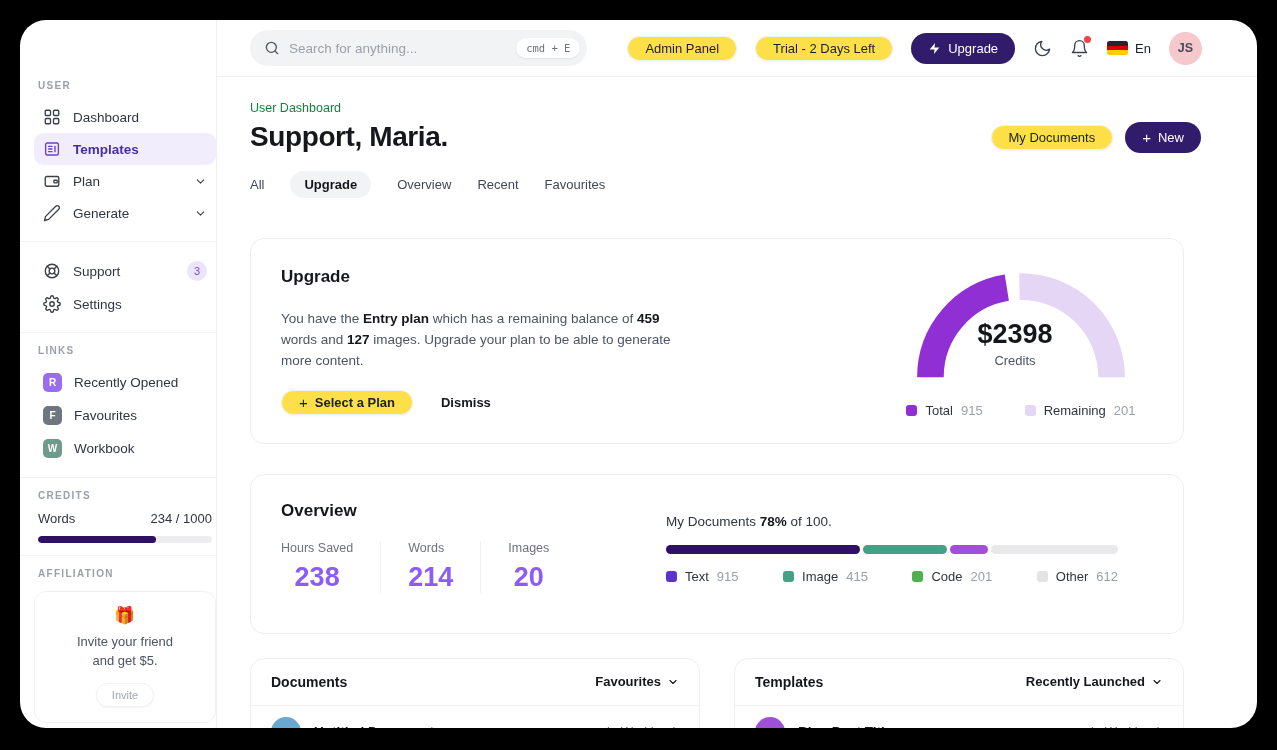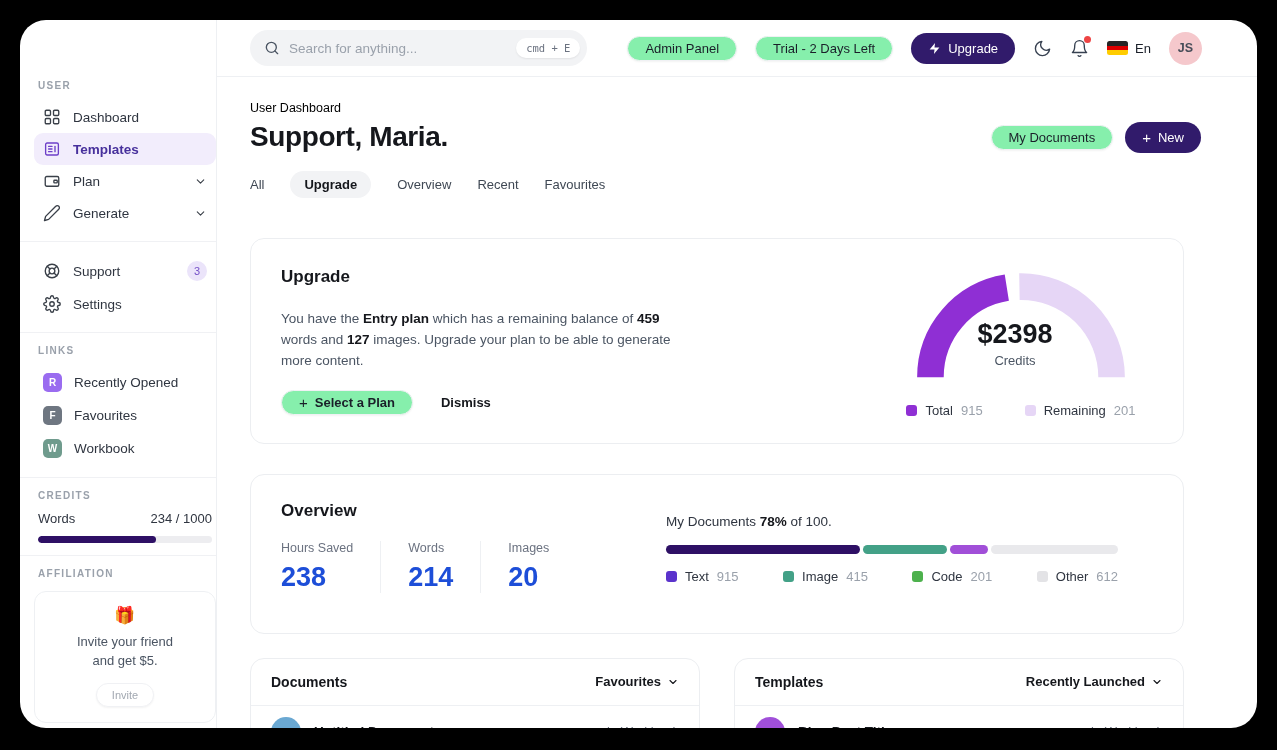--- a/index.html
+++ b/index.html
@@ -82,21 +82,21 @@
     font-size:13.5px; color:#374151; font-family:inherit; min-width:0;
   }
   .search-box input::placeholder { color:#9aa1ab; }
   .kbd {
     background:#fff; border-radius:12px; padding:4px 10px;
     font-family:"DejaVu Sans Mono", monospace; font-size:10.5px; color:#6b7280;
     box-shadow:0 1px 2px rgba(0,0,0,.07); white-space:nowrap;
   }
   .topbar-right { margin-left:auto; display:flex; align-items:center; gap:18px; }
   .pill-btn {
-    background:#86efac; border:1px solid #f0f1f4;
+    background:#fde047; border:1px solid #f0f1f4;
     box-shadow:0 1px 2px rgba(0,0,0,.05); border-radius:999px;
     padding:4px 17px; font-size:13px; color:#1a1f29; cursor:pointer; white-space:nowrap;
   }
   .dark-btn {
     color:#fff; border:none; border-radius:999px; padding:8px 17px;
     font-size:13px; display:flex; align-items:center; gap:7px;
     cursor:pointer; white-space:nowrap;
   }
   .icon-btn { color:#374151; cursor:pointer; display:flex; }
   .bell-wrap { position:relative; }
@@ -107,21 +107,21 @@
   .flag-lang { display:flex; align-items:center; gap:7px; cursor:pointer; }
   .flag { width:21px; height:14px; border-radius:2.5px; overflow:hidden; display:flex; flex-direction:column; flex:none; }
   .flag div { flex:1; }
   .lang { font-size:13px; color:#1a1f29; }
   .avatar {
     width:33px; height:33px; border-radius:50%; background:#f5c8cc;
     color:#474c58; font-size:12.5px; font-weight:bold;
     display:flex; align-items:center; justify-content:center; cursor:pointer;
   }
   .content { flex:1; overflow:hidden; padding:24px 73px 0 33px; }
-  .breadcrumb { font-size:12.5px; color:#000000; }
+  .breadcrumb { font-size:12.5px; color:#15803d; }
   .title-row { display:flex; align-items:center; margin-top:6px; }
   .page-title { font-size:28px; font-weight:bold; letter-spacing:-0.4px; color:#15171c; }
   .title-actions { margin-left:auto; display:flex; align-items:center; gap:12px; margin-right:-17px; }
   .tabs { display:flex; align-items:center; gap:26px; margin-top:18px; font-size:13px; color:#3f4854; }
   .tab { padding:6px 0; cursor:pointer; }
   .tab.active {
     background:#f2f3f5; border-radius:999px; padding:6px 14px;
     font-weight:bold; color:#15171c;
   }
   .card { border:1px solid #eceef1; border-radius:14px; background:#fff; }
@@ -146,21 +146,21 @@
   .legend-item { display:flex; align-items:center; gap:8px; font-size:13px; color:#2f3540; }
   .legend-swatch { width:11px; height:11px; border-radius:3px; flex:none; }
   .legend-value { color:#9aa1ab; }
   
   .overview-card { margin-top:30px; display:flex; padding:26px 30px; min-height:160px; }
   .overview-left { width:330px; min-width:330px; }
   .stats-row { display:flex; margin-top:20px; }
   .stat { padding-right:27px; margin-right:27px; border-right:1px solid #eef0f3; }
   .stat:last-child { border-right:none; padding-right:0; margin-right:0; }
   .stat-label { font-size:12.5px; color:#6b7280; }
-  .stat-value { font-size:27px; font-weight:bold; color:#1d4ed8; margin-top:7px; }
+  .stat-value { font-size:27px; font-weight:bold; color:#8b5cf6; margin-top:7px;text-align:center; }
   .overview-right { flex:1; max-width:452px; margin-left:55px; padding-top:13px; }
   .docs-line { font-size:13.5px; color:#2f3540; }
   .docs-line b { color:#15171c; }
   .stacked-bar { display:flex; gap:3px; height:9px; margin-top:16px; }
   .bar-seg { border-radius:5px; height:100%; }
   .bar-legend { display:flex; justify-content:space-between; margin-top:15px; }
   
   .bottom-row { display:flex; gap:34px; margin-top:24px; }
   .list-card { flex:1; min-width:0; }
   .list-header { display:flex; align-items:center; padding:15px 20px;gap:17px; }

